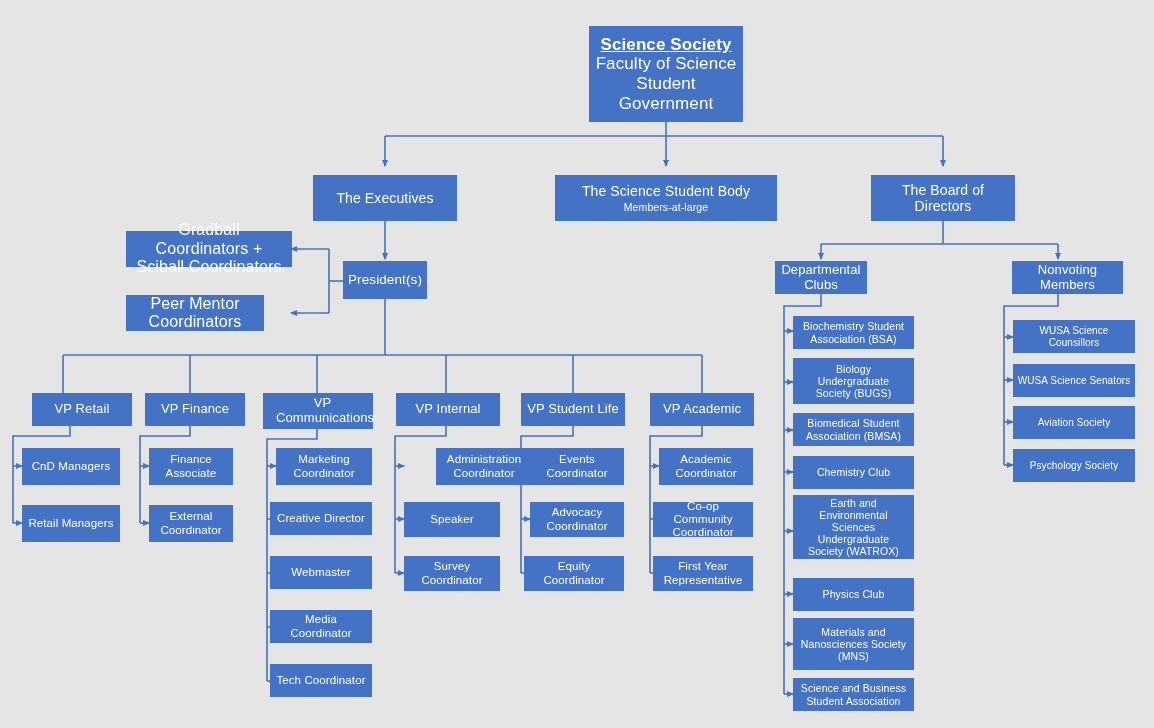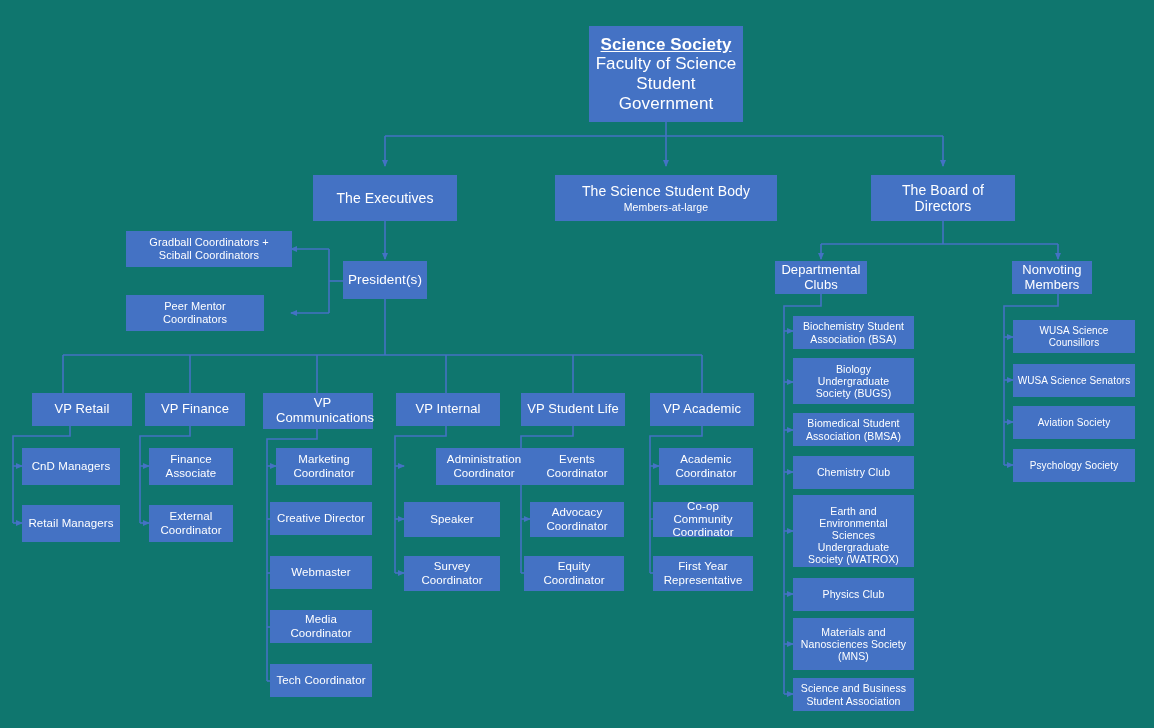--- a/index.html
+++ b/index.html
@@ -8,21 +8,21 @@
     background: #ffffff;
   }
   body {
     font-family: "Liberation Sans", sans-serif;
     -webkit-font-smoothing: antialiased;
   }
   #canvas {
     position: relative;
     width: 1154px;
     height: 728px;
-    background: #0f766e;
+    background: #e5e5e5;
     overflow: hidden;
   }
   #svg-links {
     position: absolute;
     left: 0;
     top: 0;
     width: 1154px;
     height: 728px;
     pointer-events: none;
   }
@@ -49,21 +49,21 @@
     display: block;
     width: 100%;
     white-space: pre-line;
   }
   
   .s-root   { font-size: 17px; }
   .s-root .title-main { font-weight: bold; text-decoration: underline; font-size: 17px; display:block; }
   .s-l2     { font-size: 14px; }
   .s-l2 .sub { font-size: 10.5px; margin-top: 1px; }
   .s-pres   { font-size: 13.5px; }
-  .s-side   { font-size: 11px; }
+  .s-side   { font-size: 16px; }
   .s-vp     { font-size: 13px; }
   .s-vpchild{ font-size: 11.5px; }
   .s-bodhead{ font-size: 13px; }
   .s-club   { font-size: 10.5px; }
   .s-nonv   { font-size: 10px; }
 </style>
 </head>
 <body>
 
 <div id="canvas">
@@ -271,42 +271,42 @@
   </div>
   <div class="node s-vpchild" style="left:653px; top:556px; width:100px; height:35px;">
     <span class="lbl">First Year
 Representative</span>
   </div>
 
   <div class="node s-bodhead" style="left:775px; top:261px; width:92px; height:33px;">
     <span class="lbl">Departmental
 Clubs</span>
   </div>
-  <div class="node s-bodhead" style="left:1012px; top:261px; width:80px; height:33px;">
+  <div class="node s-bodhead" style="left:1012px; top:261px; width:111px; height:33px;">
     <span class="lbl">Nonvoting
 Members</span>
   </div>
 
   <div class="node s-club" style="left:793px; top:316px; width:121px; height:33px;">
     <span class="lbl">Biochemistry Student
 Association (BSA)</span>
   </div>
   <div class="node s-club" style="left:793px; top:358px; width:121px; height:46px;">
     <span class="lbl">Biology
 Undergraduate
 Society (BUGS)</span>
   </div>
   <div class="node s-club" style="left:793px; top:413px; width:121px; height:33px;">
     <span class="lbl">Biomedical Student
 Association (BMSA)</span>
   </div>
   <div class="node s-club" style="left:793px; top:456px; width:121px; height:33px;">
     <span class="lbl">Chemistry Club</span>
   </div>
-  <div class="node s-club" style="left:793px; top:495px; width:121px; height:72px;align-items:flex-end;">
+  <div class="node s-club" style="left:793px; top:495px; width:121px; height:64px;align-items:flex-end;">
     <span class="lbl">Earth and
 Environmental
 Sciences
 Undergraduate
 Society (WATROX)</span>
   </div>
   <div class="node s-club" style="left:793px; top:578px; width:121px; height:33px;">
     <span class="lbl">Physics Club</span>
   </div>
   <div class="node s-club" style="left:793px; top:618px; width:121px; height:52px;">

